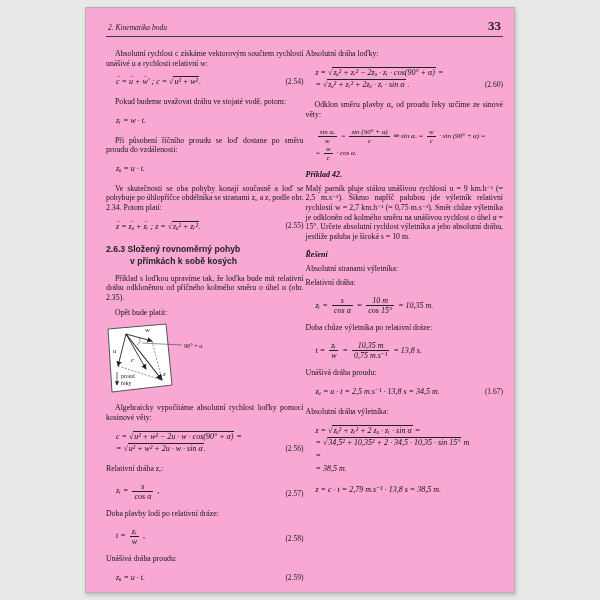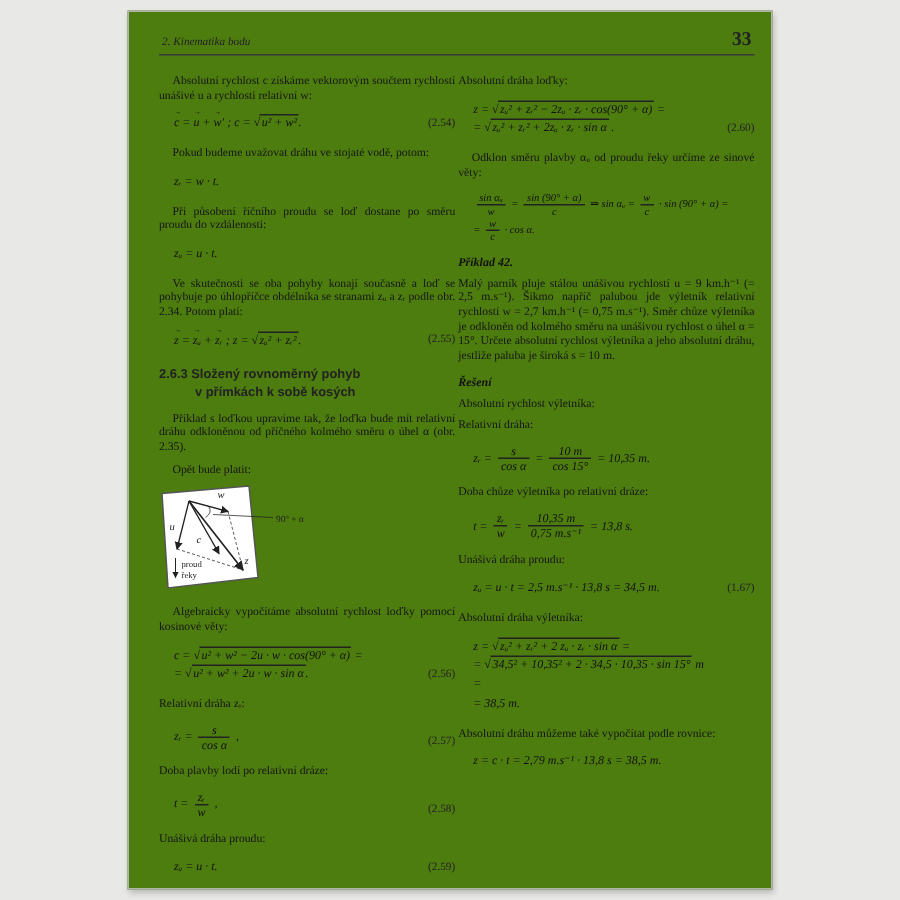--- a/index.html
+++ b/index.html
@@ -1,18 +1,18 @@
 <!DOCTYPE html>
 <html><head>
 <meta charset="utf-8">
 <style>
   html,body{margin:0;padding:0}
   body{width:600px;height:600px;background:#e8e8e6;overflow:hidden;
        font-family:"Liberation Serif","DejaVu Serif",serif;}
-  .page{width:430px;height:586px;margin:7px auto 0;background:#4d7c0f;
+  .page{width:430px;height:586px;margin:7px auto 0;background:#f9a8d4;
         border:1px solid #b3b3af;box-shadow:1px 2px 4px rgba(0,0,0,.2);
         box-sizing:border-box;padding:9px 11px 0 20px;overflow:hidden}
   .hdr{display:flex;justify-content:space-between;align-items:baseline;
        border-bottom:1px solid #3a3a3a;padding:1px 2px 2px 2px;
        font-style:italic;font-size:7.5px;color:#222}
   .hdr .pn{font-style:normal;font-weight:bold;font-size:13px}
   .cols{display:flex;gap:2px;margin-top:7px}
   .col{flex:1;min-width:0}
   .para{font-size:7.8px;line-height:1.24;text-align:justify;margin:5px 0;color:#151515}
   .ind{text-indent:9px}
@@ -154,21 +154,21 @@
               <span class="nu">w</span>
               <span class="de">c</span>
             </span> · sin (90° + α) =<br>= <span class="fr">
               <span class="nu">w</span>
               <span class="de">c</span>
             </span> · cos α.</span>
       </div>
       <div class="phead">Příklad 42.</div>
       <p class="para">Malý parník pluje stálou unášivou rychlostí u = 9 km.h⁻¹ (= 2,5 m.s⁻¹). Šikmo napříč palubou jde výletník relativní rychlostí w = 2,7 km.h⁻¹ (= 0,75 m.s⁻¹). Směr chůze výletníka je odkloněn od kolmého směru na unášivou rychlost o úhel α = 15°. Určete absolutní rychlost výletníka a jeho absolutní dráhu, jestliže paluba je široká s = 10 m.</p>
       <div class="phead">Řešení</div>
-      <p class="para">Absolutní rychlost výletníka:</p>
+      <p class="para">Absolutní stranami výletníka:</p>
       <p class="para">Relativní dráha:</p>
       <div class="eq">
         <span class="eqt">zᵣ = <span class="fr">
               <span class="nu">s</span>
               <span class="de">cos α</span>
             </span> = <span class="fr">
               <span class="nu">10 m</span>
               <span class="de">cos 15°</span>
             </span> = 10,35 m.</span>
       </div>
@@ -184,19 +184,18 @@
       </div>
       <p class="para">Unášivá dráha proudu:</p>
       <div class="eq">
         <span class="eqt">zᵤ = u · t = 2,5 m.s⁻¹ · 13,8 s = 34,5 m.</span>
         <span class="eqn">(1.67)</span>
       </div>
       <p class="para">Absolutní dráha výletníka:</p>
       <div class="eq">
         <span class="eqt">z = <span class="sq">√</span><span class="rad">zᵤ² + zᵣ² + 2 zᵤ · zᵣ · sin α</span> =<br>= <span class="sq">√</span><span class="rad">34,5² + 10,35² + 2 · 34,5 · 10,35 · sin 15°</span> m =<br>= 38,5 m.</span>
       </div>
-      <p class="para">Absolutní dráhu můžeme také vypočítat podle rovnice:</p>
       <div class="eq">
         <span class="eqt">z = c · t = 2,79 m.s⁻¹ · 13,8 s = 38,5 m.</span>
       </div>
     </div>
   </div>
 </div>
 
 </body></html>

